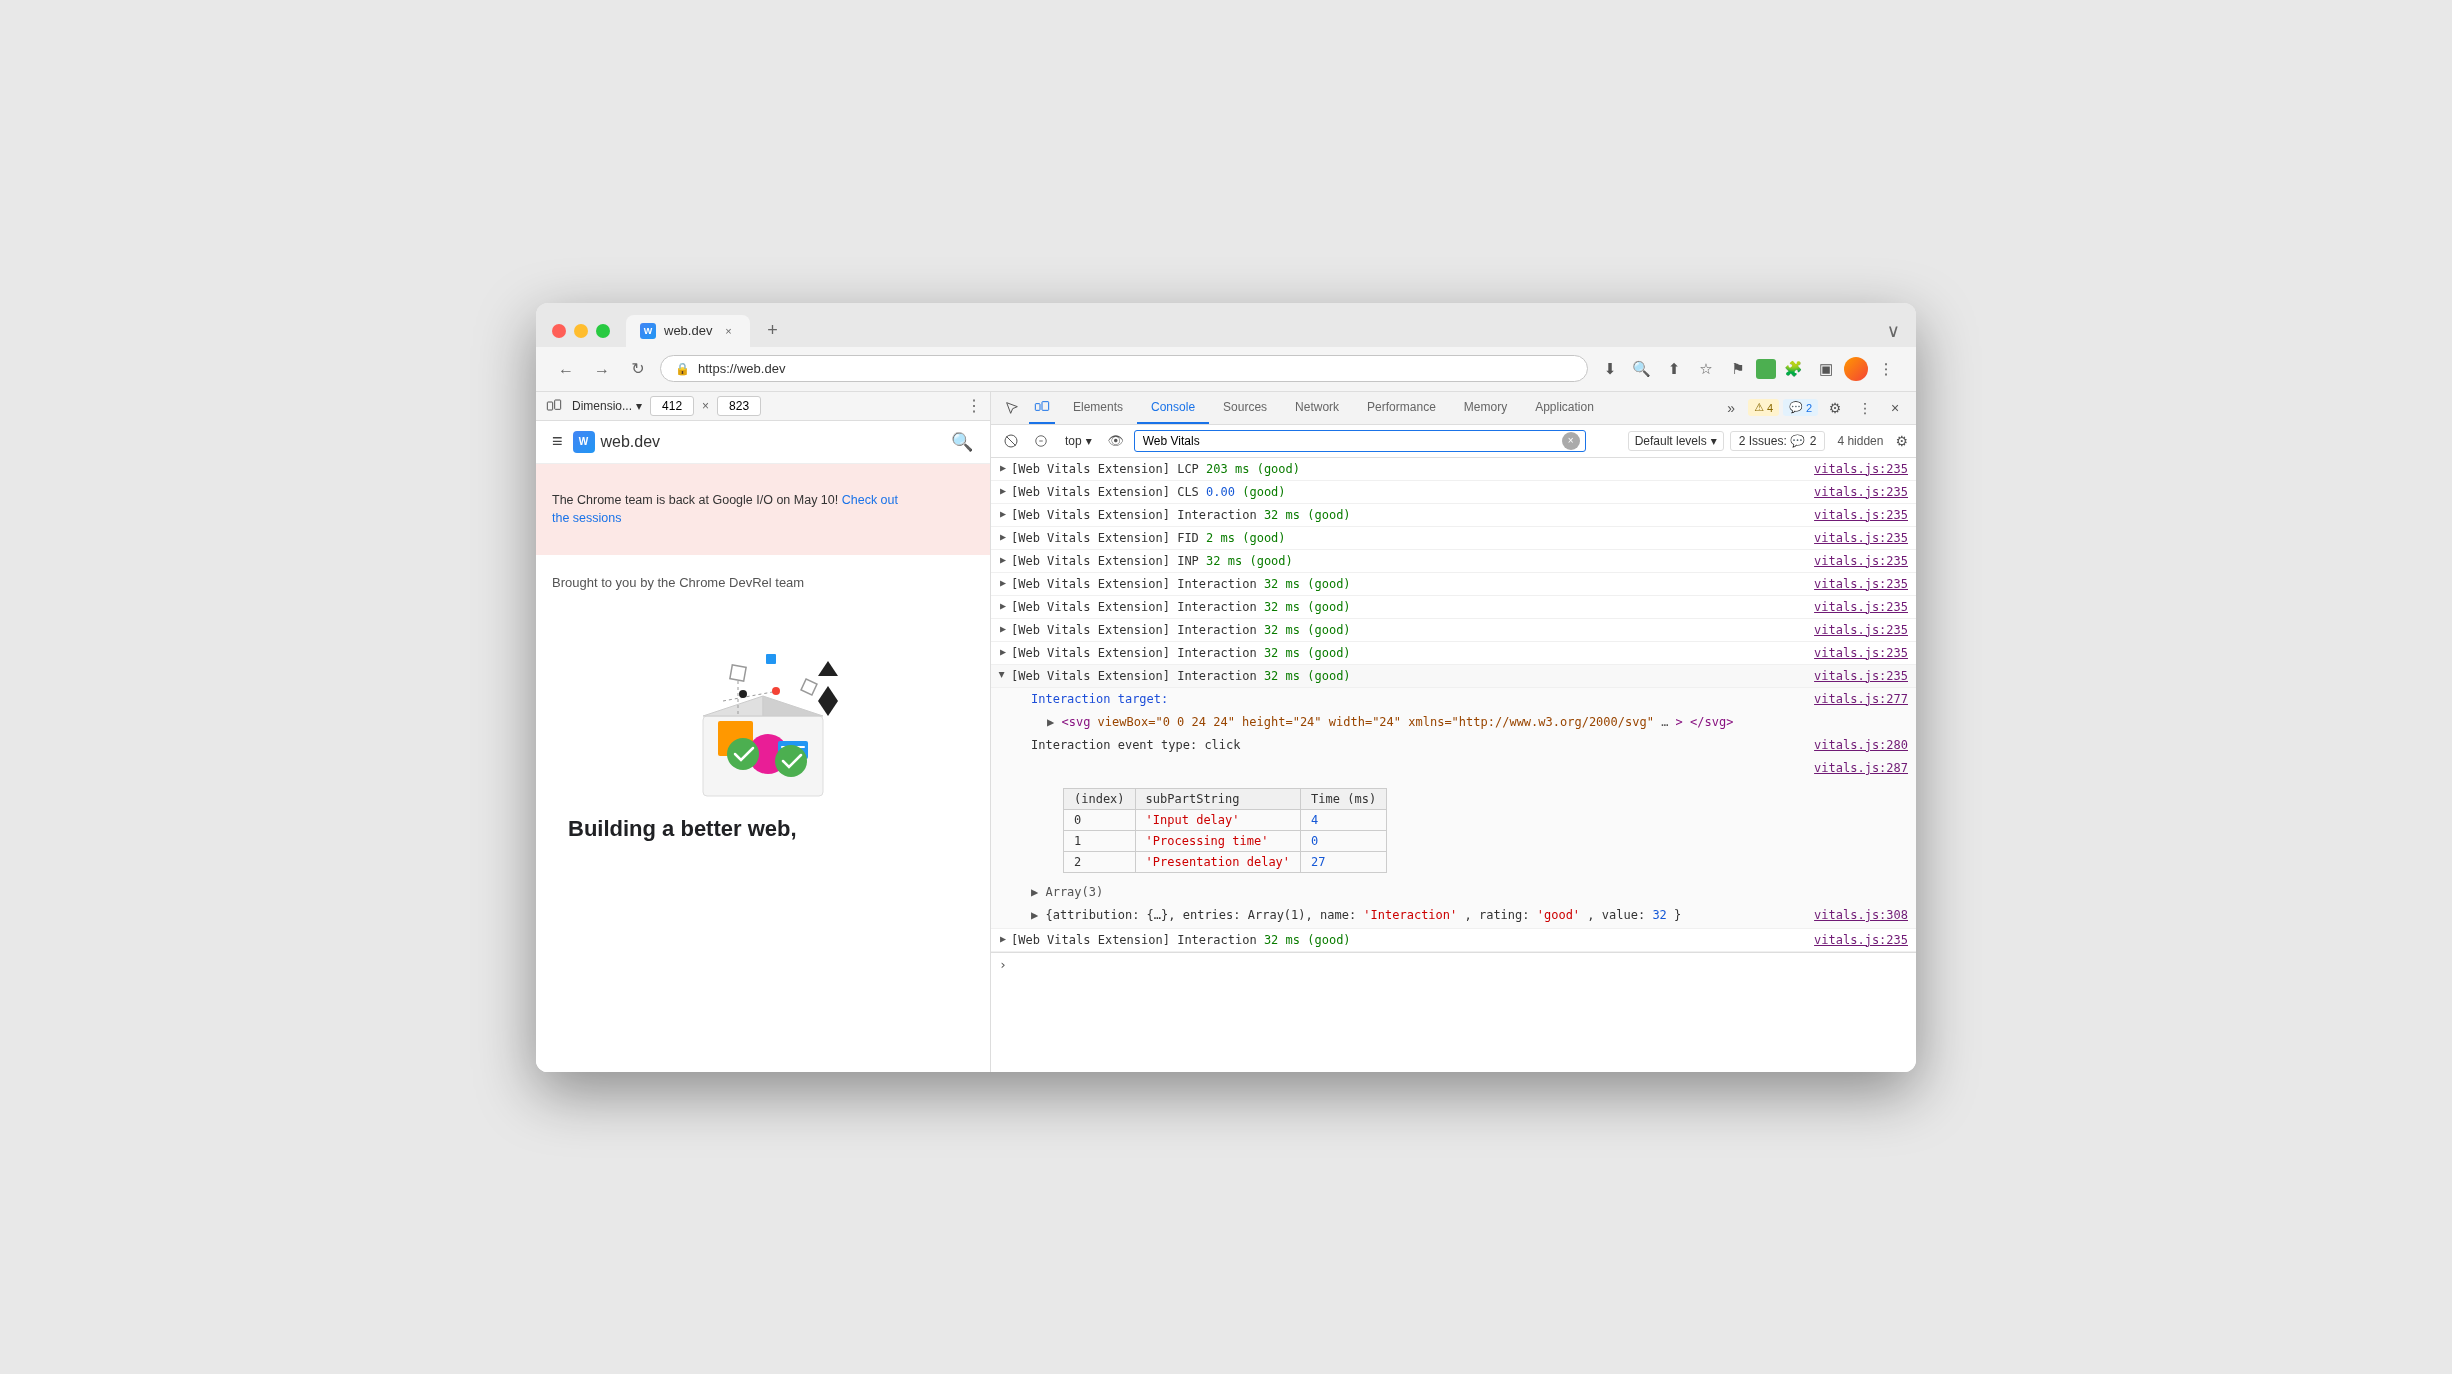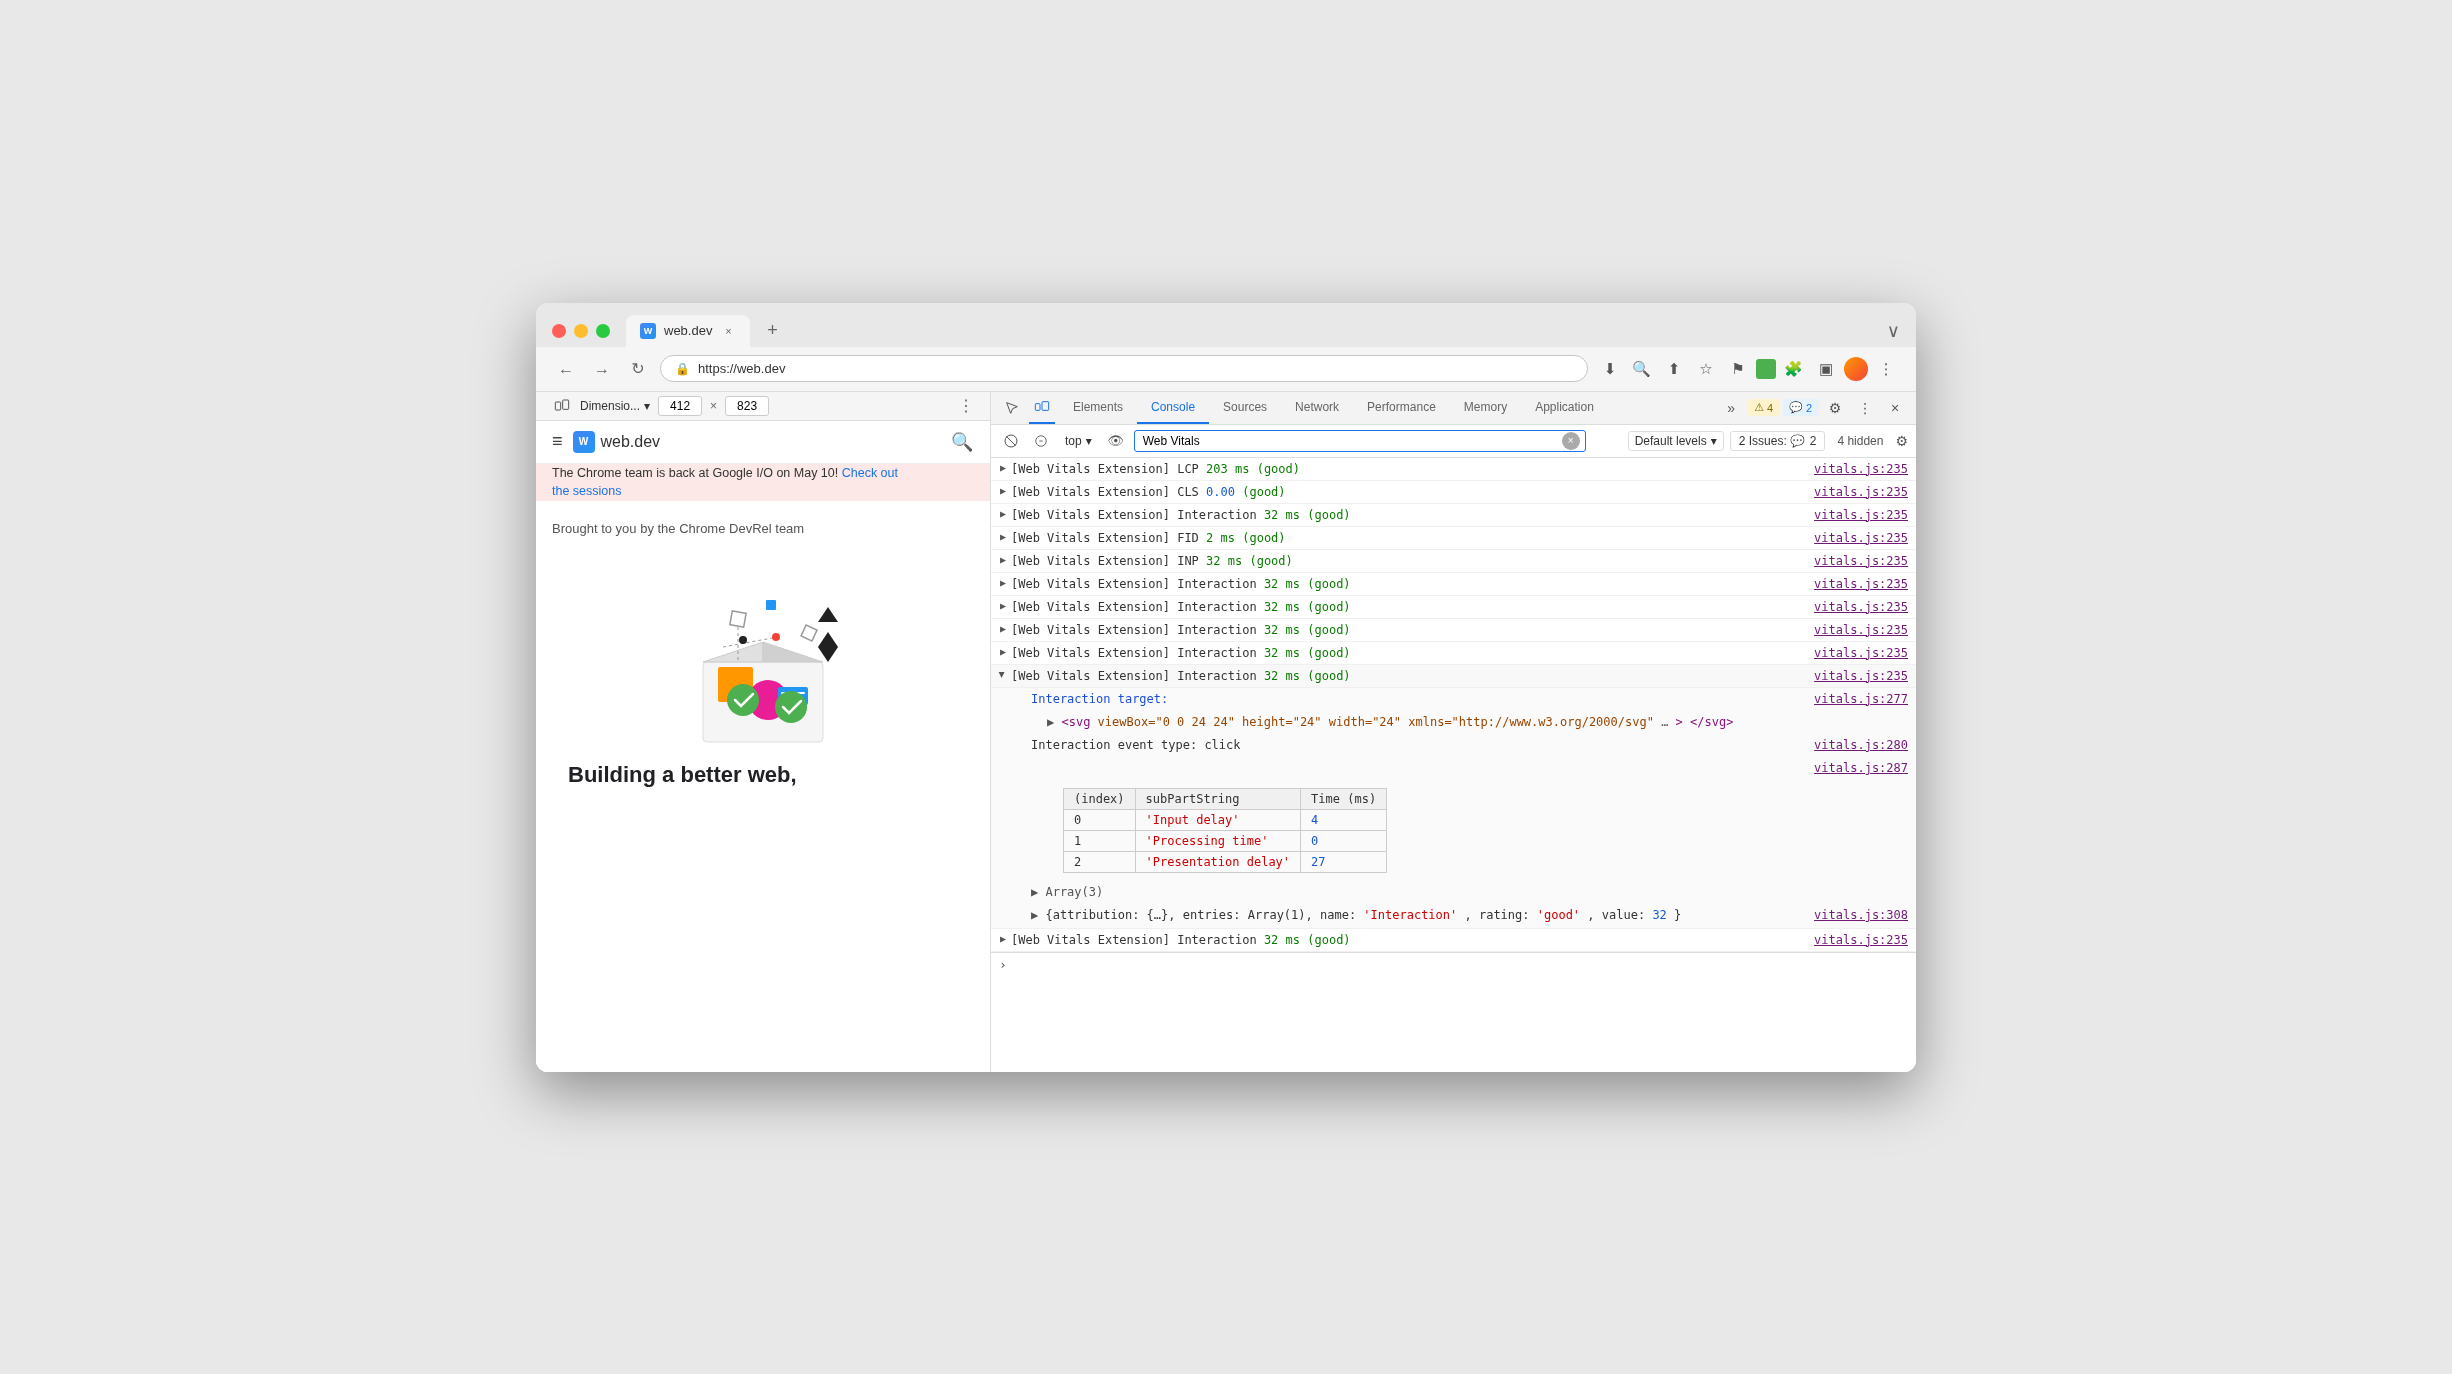--- a/index.html
+++ b/index.html
@@ -162,21 +162,21 @@
       width: 455px;
       border-right: 1px solid #ddd;
       background: white;
       overflow: hidden;
       display: flex;
       flex-direction: column;
     }
     .devtools-top-bar {
       background: #f5f5f5;
       border-bottom: 1px solid #ddd;
-      padding: 4px 16px;
+      padding: 4px 8px;
       display: flex;
       align-items: center;
       gap: 8px;
       font-size: 12px;
       color: #333;
     }
     .device-selector {
       display: flex;
       align-items: center;
       gap: 4px;
@@ -224,21 +224,21 @@
       align-items: center;
       justify-content: center;
       color: white;
       font-size: 10px;
       font-weight: bold;
     }
     .search-icon-site { font-size: 18px; color: #444; cursor: pointer; }
 
     .announcement-banner {
       background: #fce8e6;
-      padding: 0 16px;
+      padding: 27px 16px;
       font-size: 12.5px;
       color: #333;
       line-height: 1.5;
     }
     .announcement-link { color: #1a73e8; text-decoration: none; }
 
     .hero-section {
       padding: 20px 16px;
       text-align: left;
     }

